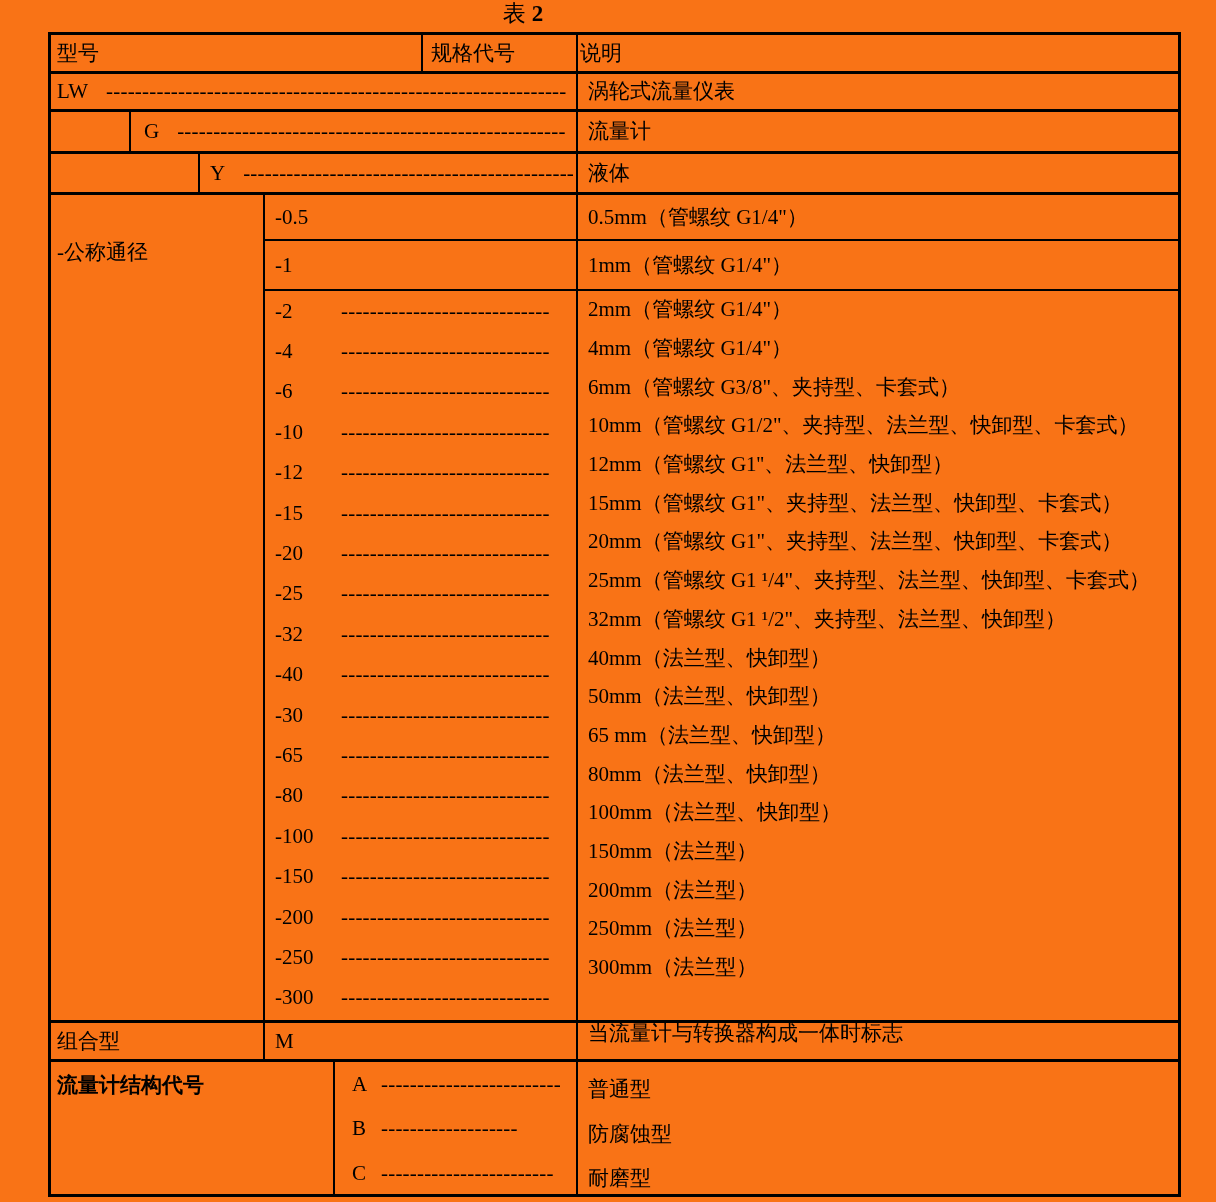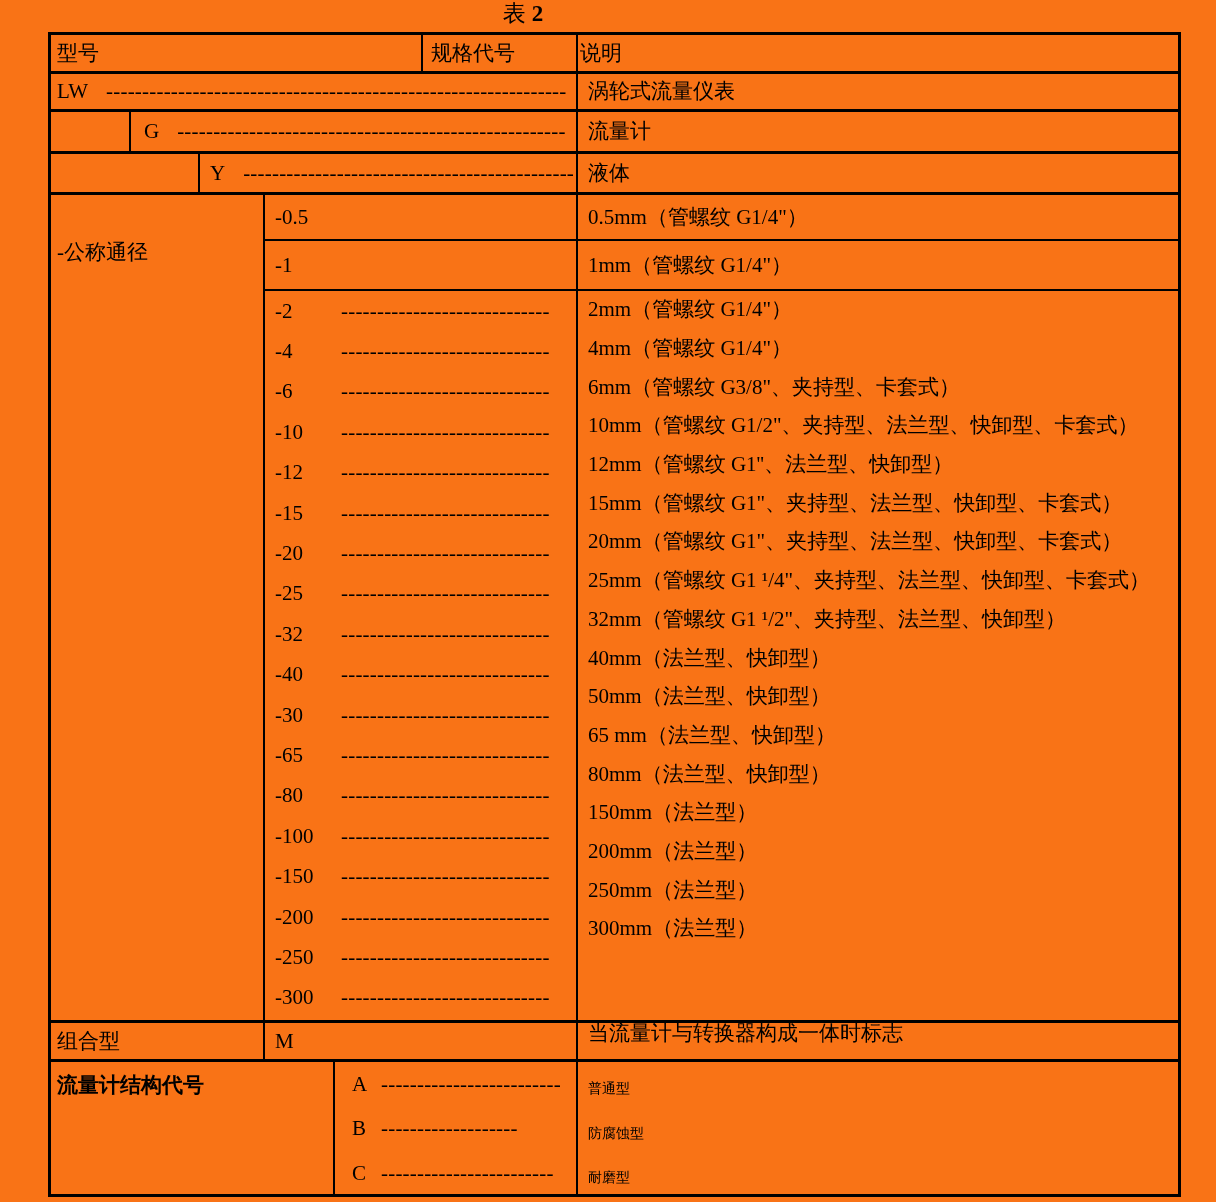--- a/index.html
+++ b/index.html
@@ -20,21 +20,21 @@
   }
   .crow{display:flex;}
   .dash{letter-spacing:0.2px;}
   .gap{margin-left:18px;}
   .dnlist{position:absolute;display:flex;flex-direction:column;}
   .dnrow{height:40.4px;display:flex;align-items:center;font-size:21px;white-space:nowrap;}
   .dnrow .code{min-width:66px;display:inline-block;}
   .dline{height:38.7px;display:flex;align-items:center;font-size:21px;white-space:nowrap;}
   .abcrow{height:44.6px;display:flex;align-items:center;font-size:21px;white-space:nowrap;}
   .abcrow .code{min-width:29px;display:inline-block;}
-  .abcline{height:44.6px;display:flex;align-items:center;font-size:14px;white-space:nowrap;margin-top:9px;}
+  .abcline{height:44.6px;display:flex;align-items:center;font-size:21px;white-space:nowrap;margin-top:9px;}
 </style>
 </head>
 <body>
 
 <div class="canvas">
 
   <div class="title">
     <span>表</span><span class="num">2</span>
   </div>
 
@@ -170,20 +170,21 @@
         <div class="dline">10mm（管螺纹 G1/2"、夹持型、法兰型、快卸型、卡套式）</div>
         <div class="dline">12mm（管螺纹 G1''、法兰型、快卸型）</div>
         <div class="dline">15mm（管螺纹 G1"、夹持型、法兰型、快卸型、卡套式）</div>
         <div class="dline">20mm（管螺纹 G1"、夹持型、法兰型、快卸型、卡套式）</div>
         <div class="dline">25mm（管螺纹 G1 ¹/4"、夹持型、法兰型、快卸型、卡套式）</div>
         <div class="dline">32mm（管螺纹 G1 ¹/2"、夹持型、法兰型、快卸型）</div>
         <div class="dline">40mm（法兰型、快卸型）</div>
         <div class="dline">50mm（法兰型、快卸型）</div>
         <div class="dline">65 mm（法兰型、快卸型）</div>
         <div class="dline">80mm（法兰型、快卸型）</div>
+        <div class="dline">100mm（法兰型、快卸型）</div>
         <div class="dline">150mm（法兰型）</div>
         <div class="dline">200mm（法兰型）</div>
         <div class="dline">250mm（法兰型）</div>
         <div class="dline">300mm（法兰型）</div>
       </div>
 
     <div class="cell" style="left:9px;top:991px;height:36px;">组合型</div>
     <div class="cell" style="left:227px;top:991px;height:36px;">M</div>
     <div class="cell" style="left:540px;top:991px;height:20px;">当流量计与转换器构成一体时标志</div>
 

